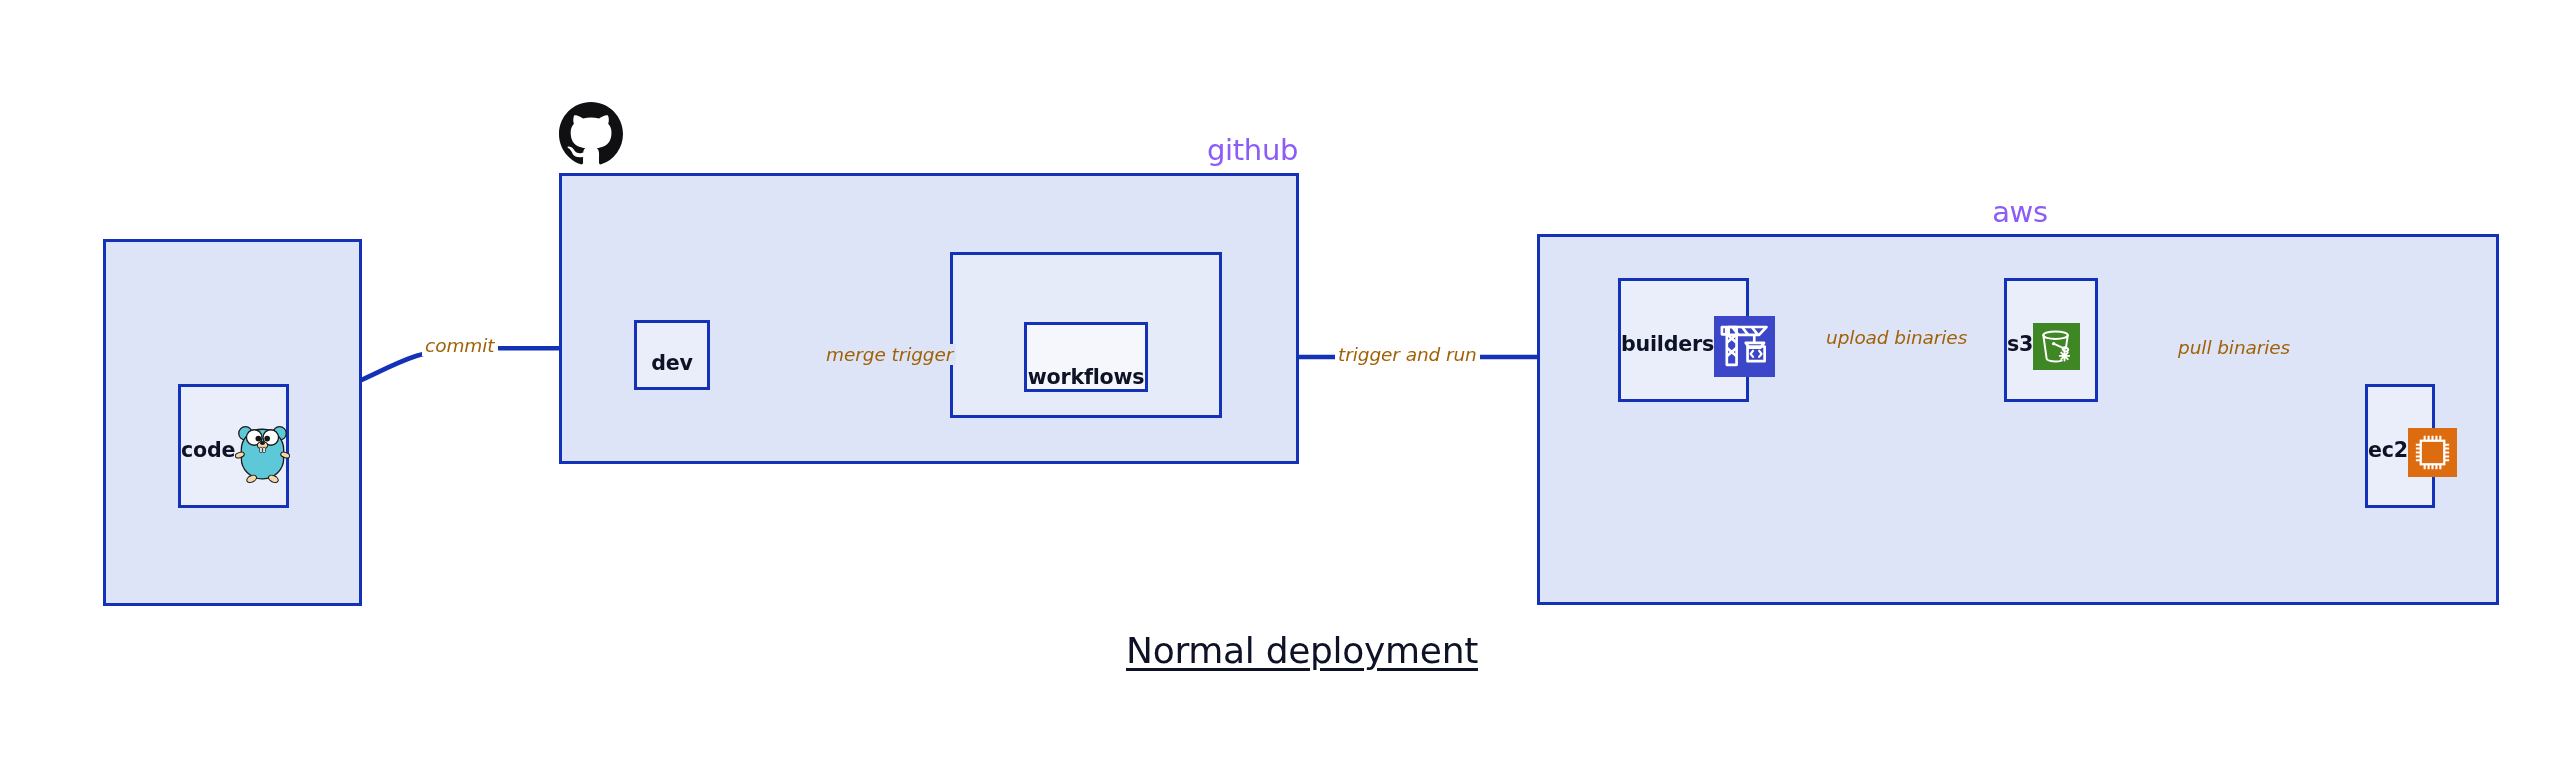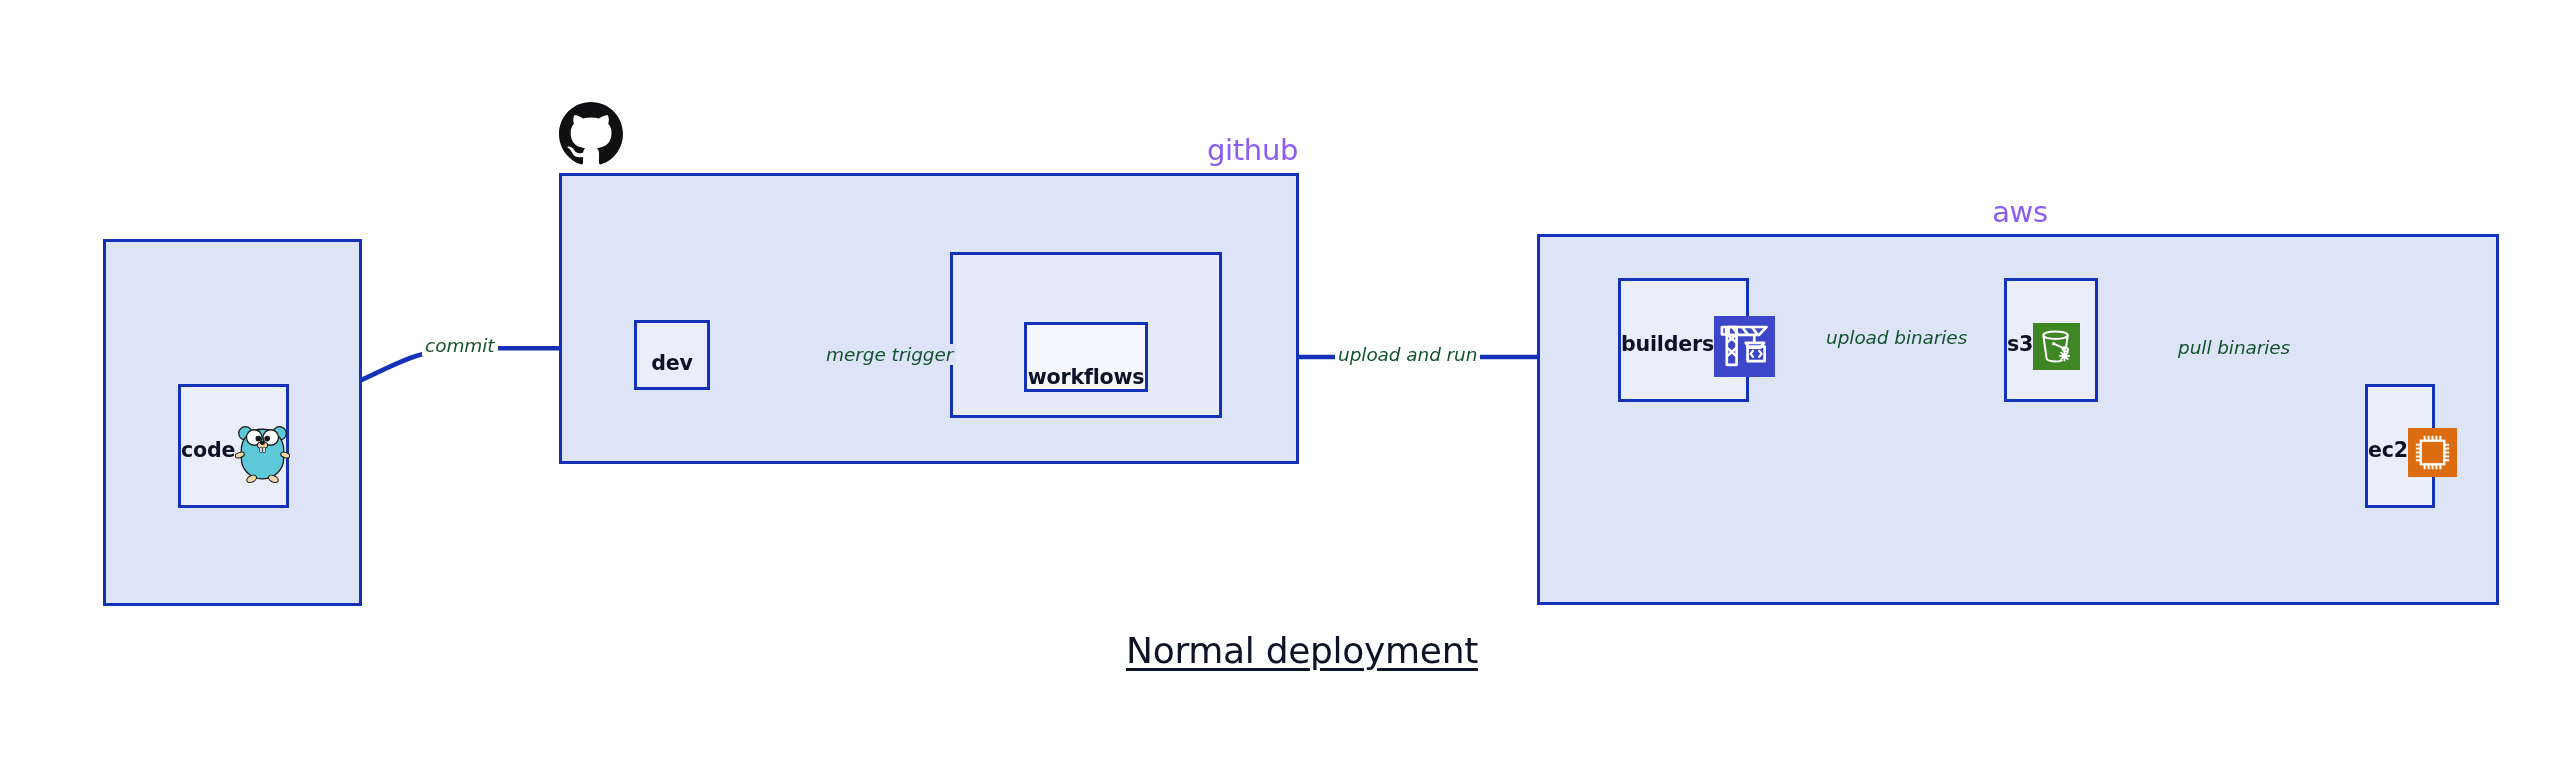--- a/index.html
+++ b/index.html
@@ -46,21 +46,21 @@
     font-weight:700;
     letter-spacing:-0.2px;
     white-space:nowrap;
     line-height:1.1;
   }
   .node-icon{margin-top:7.2px;display:block;}
 
   
   .edge-label{
     position:absolute;
-    color:#14532d;
+    color:#a16207;
     font-size:18.5px;
     font-style:italic;
     white-space:nowrap;
     background:transparent;
     letter-spacing:-0.1px;
   }
   .edge-label.on-white{background:#ffffff;padding:0 3.1px;}
   .edge-label.on-group{background:#dde4f8;padding:0 3.1px;}
 
   
@@ -224,21 +224,21 @@
           <path d="M74 34 L84 34 M74 42 L84 42 M74 50 L84 50 M74 58 L84 58 M74 66 L84 66"></path>
         </g>
       </svg>
     </span>
   </div>
 
   <div class="edge-label on-white" style="left:422px;top:335px;">commit</div>
 
   <div class="edge-label on-group" style="left:823px;top:344px;">merge trigger</div>
 
-  <div class="edge-label on-white" style="left:1335px;top:344px;">upload and run</div>
+  <div class="edge-label on-white" style="left:1335px;top:344px;">trigger and run</div>
 
   <div class="edge-label on-group" style="left:1823px;top:327px;">upload binaries</div>
 
   <div class="edge-label on-group" style="left:2175px;top:337px;">pull binaries</div>
 
   <div class="diagram-title" style="left:0px;top:630px;width:2604px;text-align:center;">Normal deployment</div>
 
 </div>
 
 

